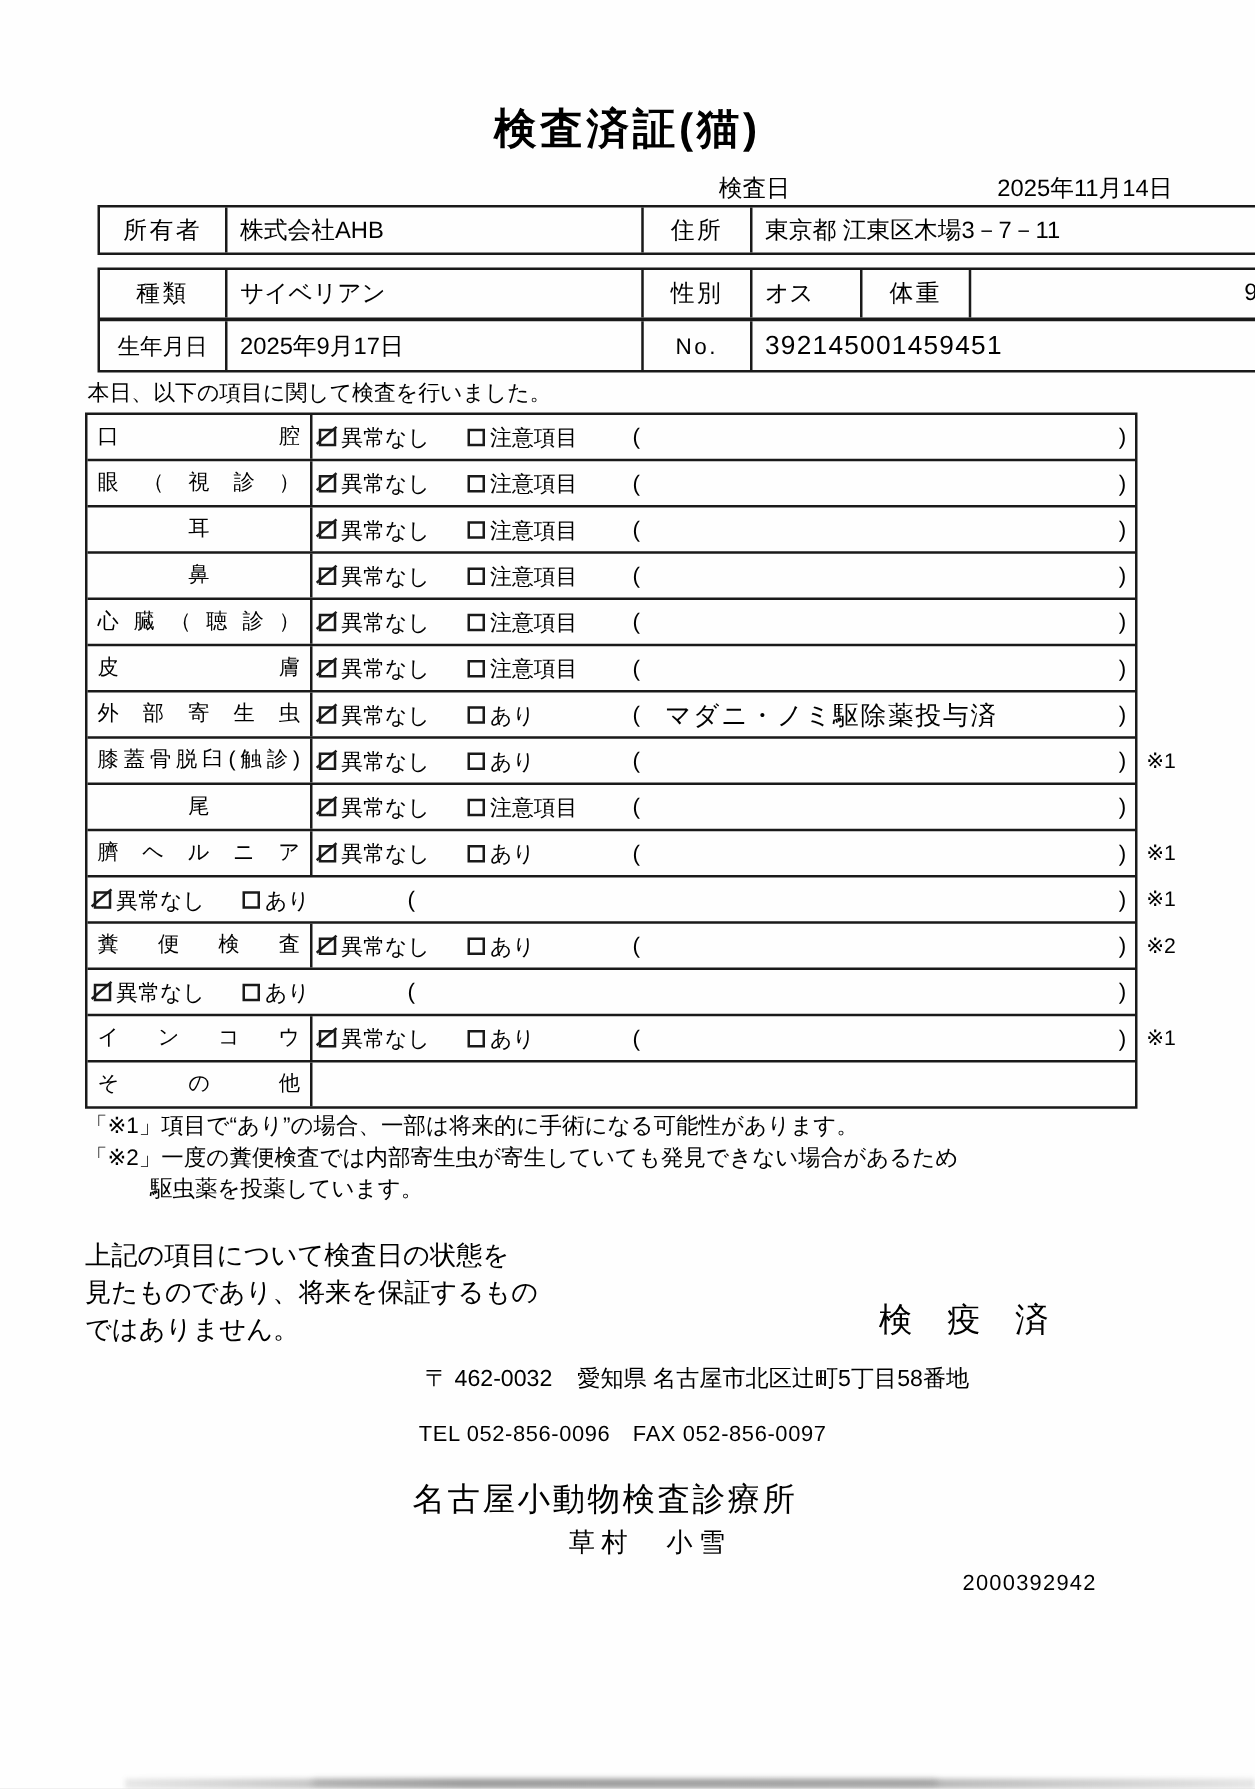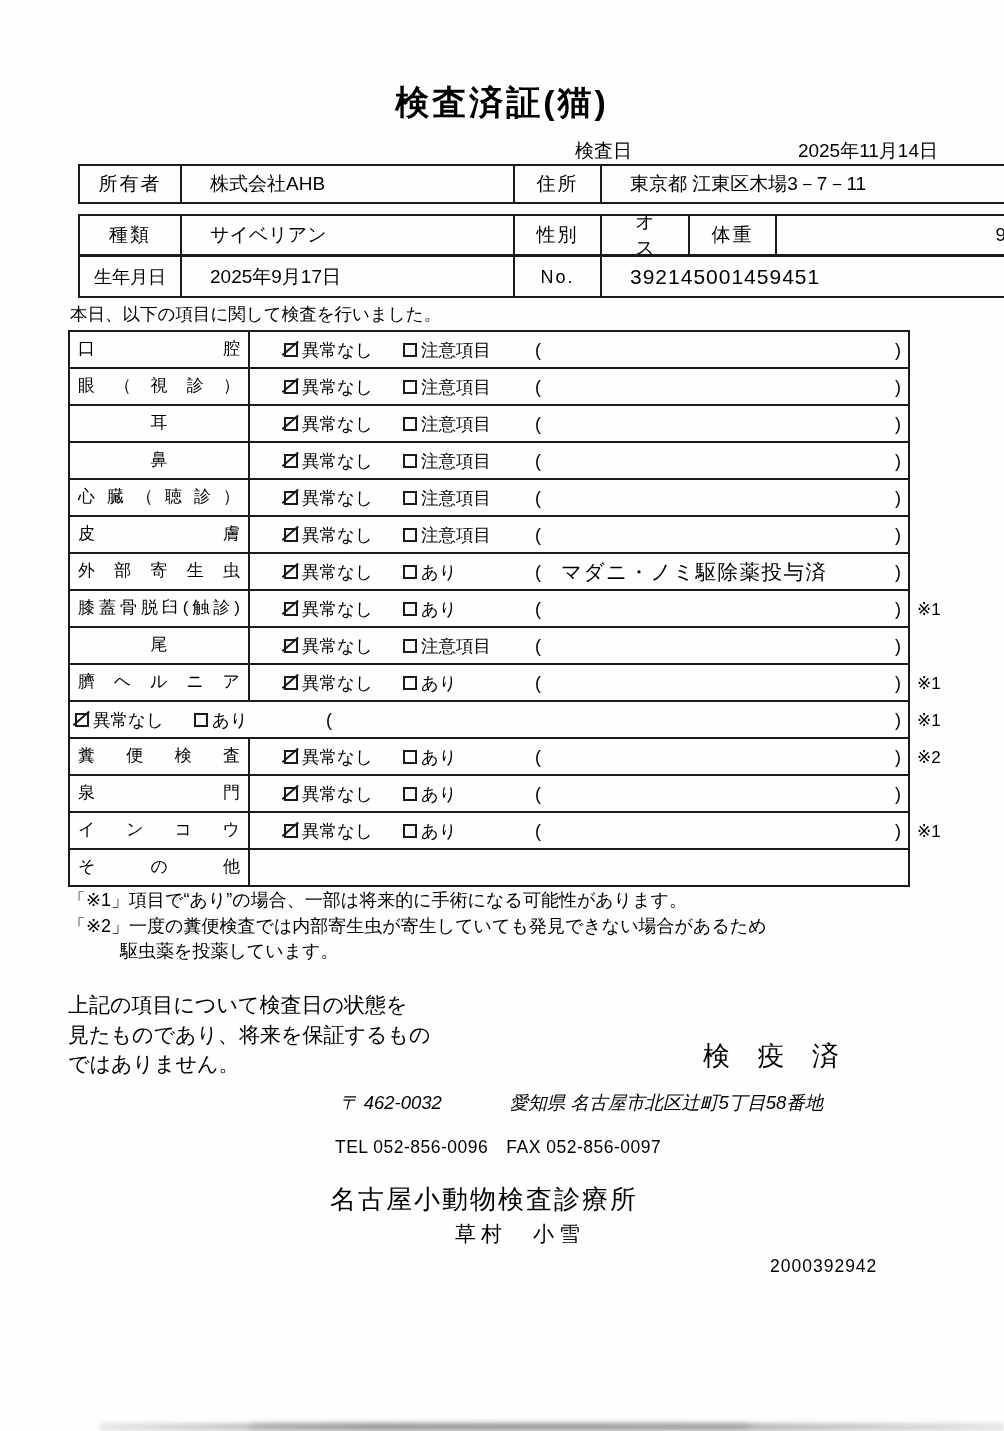--- a/index.html
+++ b/index.html
@@ -20,21 +20,21 @@
   }
 
   
   .tbl { position:absolute; left:78px; width:992px; border:2.5px solid #1a1a1a; box-sizing:border-box; }
   .tbl-owner { top:164px; height:40px; }
   .tbl-pet   { top:214px; height:84px; }
   .trow { display:flex; height:40px; box-sizing:border-box; }
   .tbl-pet .trow:first-child { border-bottom:3px solid #1a1a1a; height:41px;text-align:center; }
   .tcell {
     box-sizing:border-box; border-right:2px solid #1a1a1a;
-    display:flex; align-items:center; padding:0 28px; font-size:19px; overflow:hidden;
+    display:flex; align-items:center; padding:0 10px; font-size:19px; overflow:hidden;
   }
   .tcell:last-child { border-right:none; }
   .tcell.lab { justify-content:center; letter-spacing:2px; padding:0 4px; }
   .w-label { width:102px; flex:none; }
   .w-val1  { width:333px; flex:none; }
   .w-label2{ width:87px;  flex:none; }
   .w-sex   { width:88px;  flex:none; }
   .w-wlabel{ width:87px;  flex:none; }
   .w-rest  { flex:1; }
   .weight-cell { justify-content:flex-end; gap:16px; padding-right:16px; }
@@ -43,21 +43,21 @@
   .num-val { font-size:21px; letter-spacing:1px; }
 
   
   .intro { position:absolute; top:302px; left:70px; font-size:17.5px; }
 
   
   .insp-table {
     position:absolute; top:330px; left:68px; width:842px;
     border:2.5px solid #1a1a1a; box-sizing:border-box;
   }
-  .irow { position:relative; display:flex; height:35px; border-bottom:2px solid #1a1a1a;gap:29px; }
+  .irow { position:relative; display:flex; height:35px; border-bottom:2px solid #1a1a1a; }
   .irow:last-child { border-bottom:none; }
   .ilabel {
     width:180px; flex:none; box-sizing:border-box; border-right:2px solid #1a1a1a;
     padding:0 8px; font-size:17px; line-height:33px; white-space:nowrap; overflow:hidden;
   }
   .ilabel.justify { text-align:justify; text-align-last:justify; }
   .ilabel.center  { text-align:center; }
   .icontent { position:relative; flex:1; font-size:17.5px; }
   .chk-group { position:absolute; top:0; height:100%; display:flex; align-items:center; gap:4px; }
   .chk-1 { left:5px; }
@@ -75,21 +75,21 @@
 
   
   .footnotes { position:absolute; top:888px; left:68px; font-size:18px; line-height:25.5px; }
   .footnotes .indent { padding-left:52px; }
 
   
   .disclaimer { position:absolute; top:990px; left:68px; font-size:21px; line-height:29.5px; }
   .stamp { position:absolute; top:1038px; left:703px; font-size:27px; letter-spacing:10px; font-weight:500; }
 
   
-  .postal-line { position:absolute; top:1090px; left:340px; font-size:18.5px; display:flex; gap:68px; white-space:nowrap;font-style:italic; }
+  .postal-line { position:absolute; top:1090px; left:340px; font-size:18.5px; display:flex; gap:20px; white-space:nowrap; }
   .tel-line    { position:absolute; top:1135px; left:335px; font-size:17.5px; letter-spacing:0.5px; white-space:nowrap; }
   .clinic-name { position:absolute; top:1182px; left:330px; font-size:26px; letter-spacing:2px; }
   .vet-name    { position:absolute; top:1220px; left:455px; font-size:21px; letter-spacing:5px; }
   .serial      { position:absolute; top:1256px; left:770px; font-size:17.5px; letter-spacing:1px; }
 
   
   .scan-band  { position:absolute; bottom:0px; left:100px; right:0; height:8px;
                 background:linear-gradient(to right, rgba(70,70,70,.12), rgba(50,50,50,.4) 30%, rgba(50,50,50,.35) 70%, rgba(90,90,90,.15));
                 filter:blur(2px); }
   .scan-band2 { position:absolute; bottom:3px; left:250px; width:500px; height:4px;
@@ -336,21 +336,20 @@
           <span class="checkbox"></span>
           <span>あり</span>
         </span>
         <span class="paren-open">(</span>
         <span class="paren-content"></span>
         <span class="paren-close">)</span>
       </div>
       <span class="note-mark">※2</span>
     </div>
       <div class="irow">
-      <div class="ilabel justify">泉門</div>
       <div class="icontent">
         <span class="chk-group chk-1">
           <span class="checkbox checked"></span>
           <span>異常なし</span>
         </span>
         <span class="chk-group chk-2">
           <span class="checkbox"></span>
           <span>あり</span>
         </span>
         <span class="paren-open">(</span>

